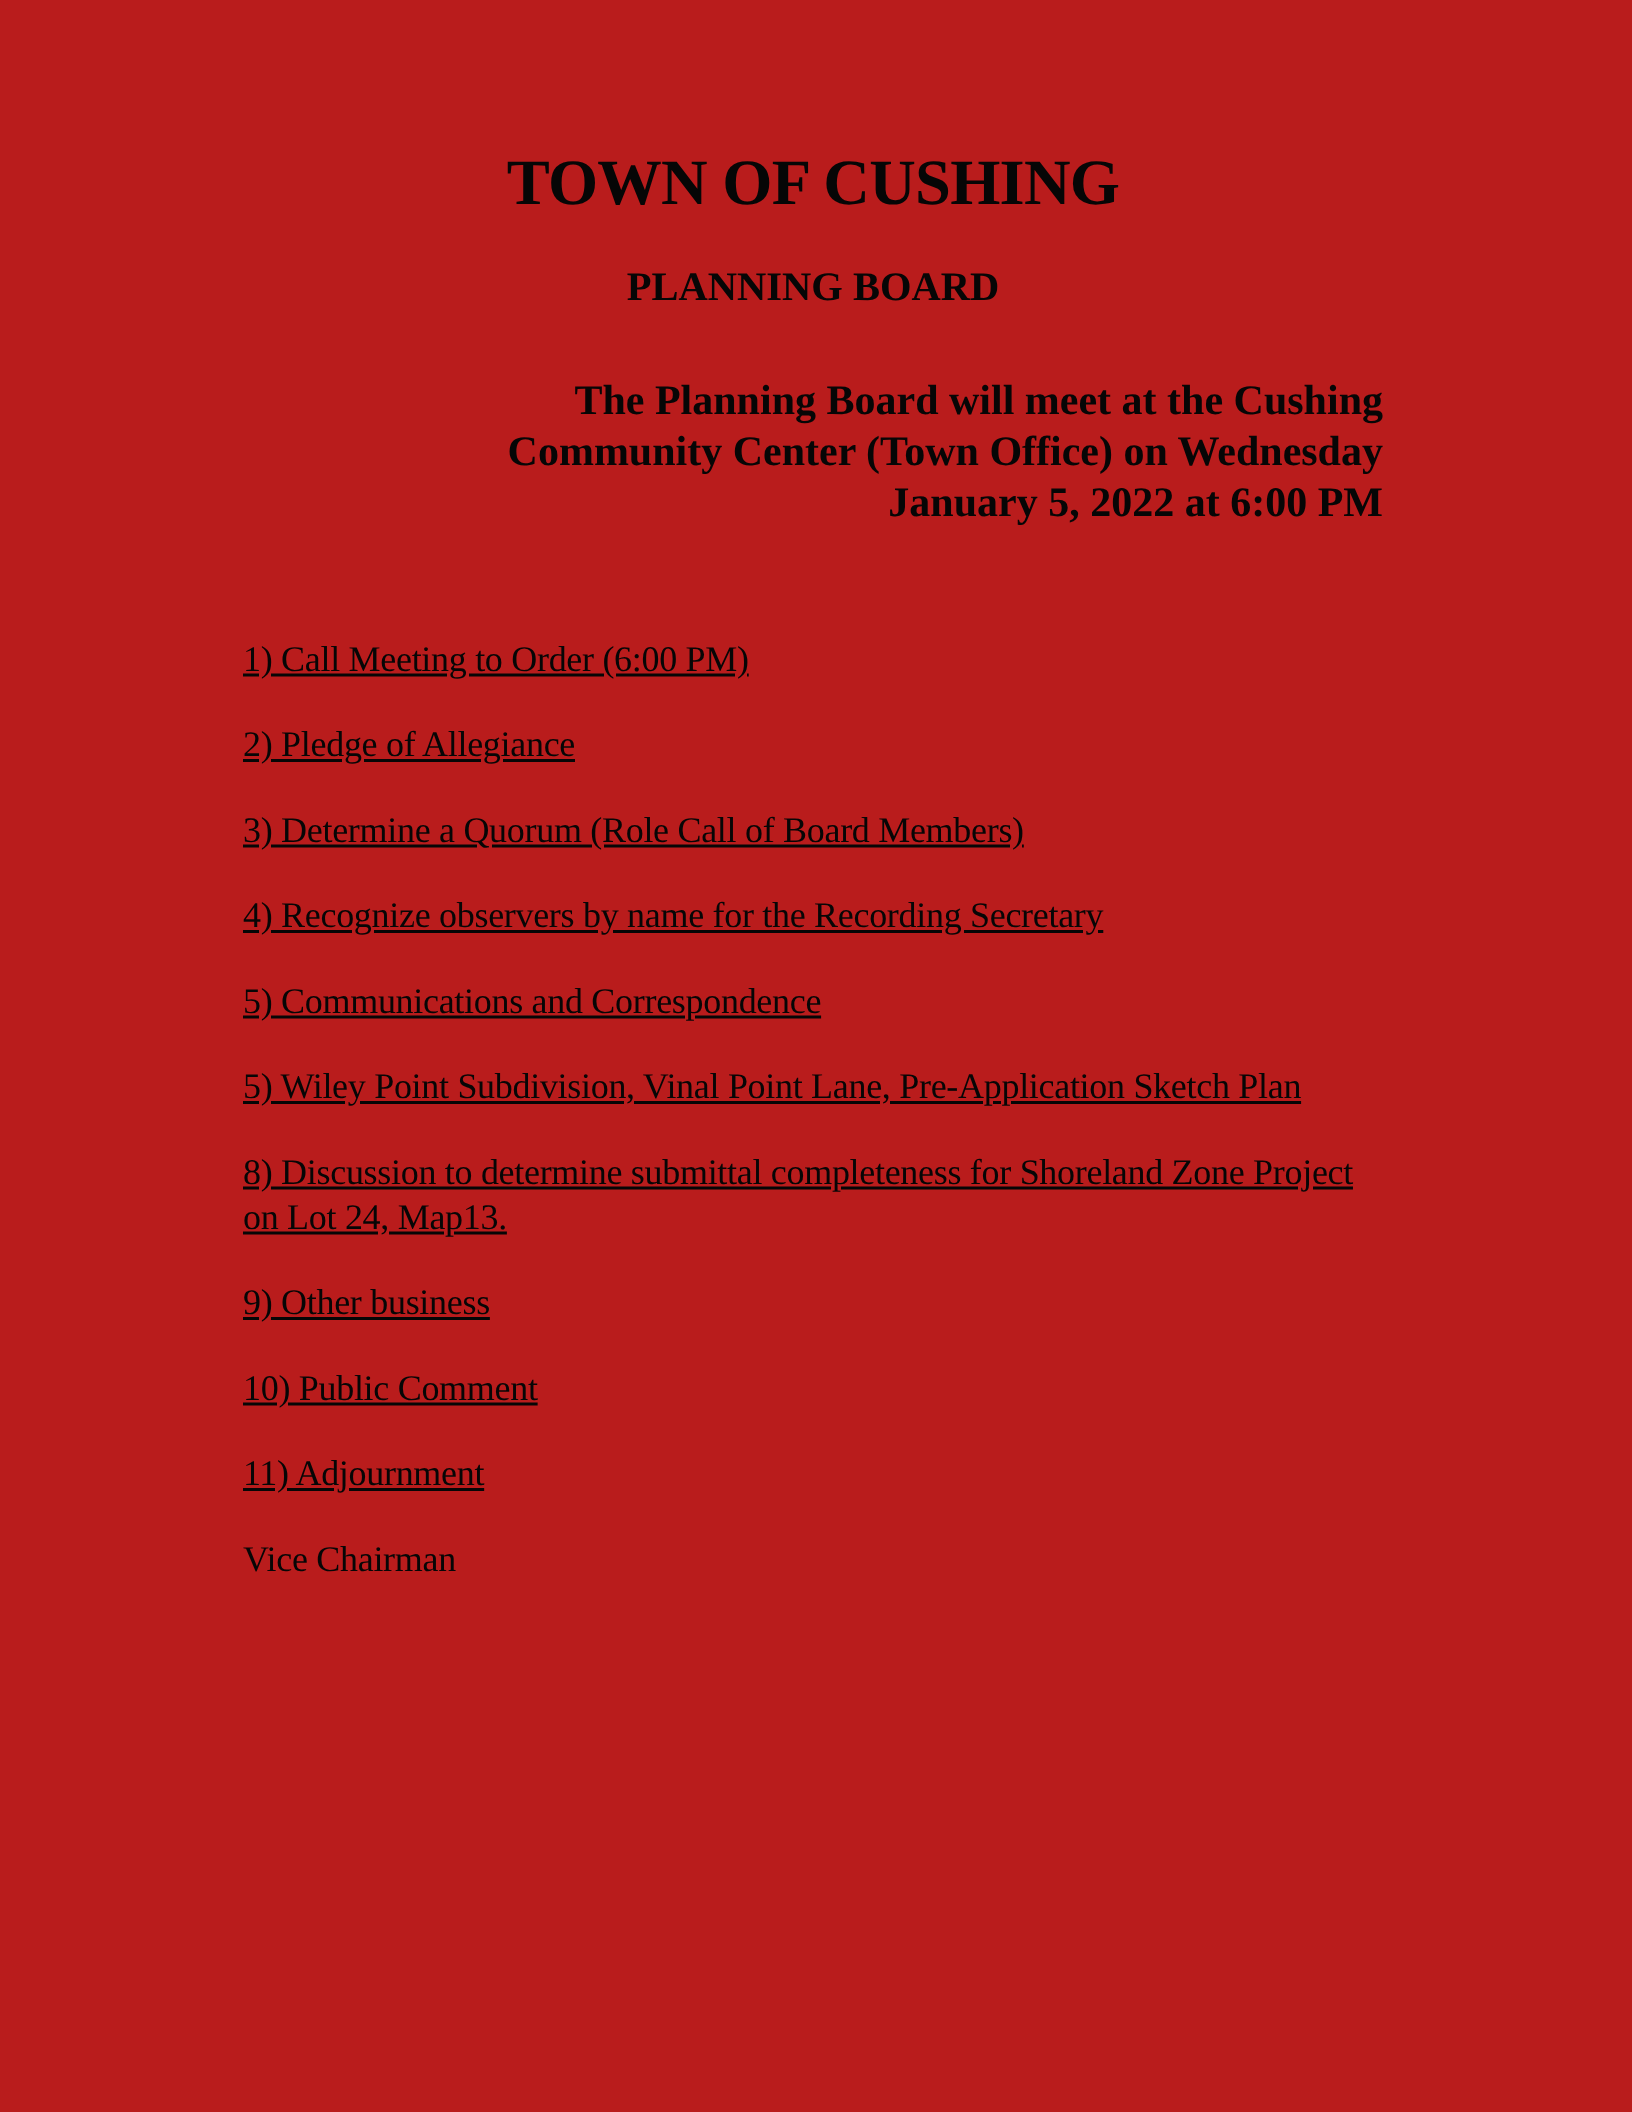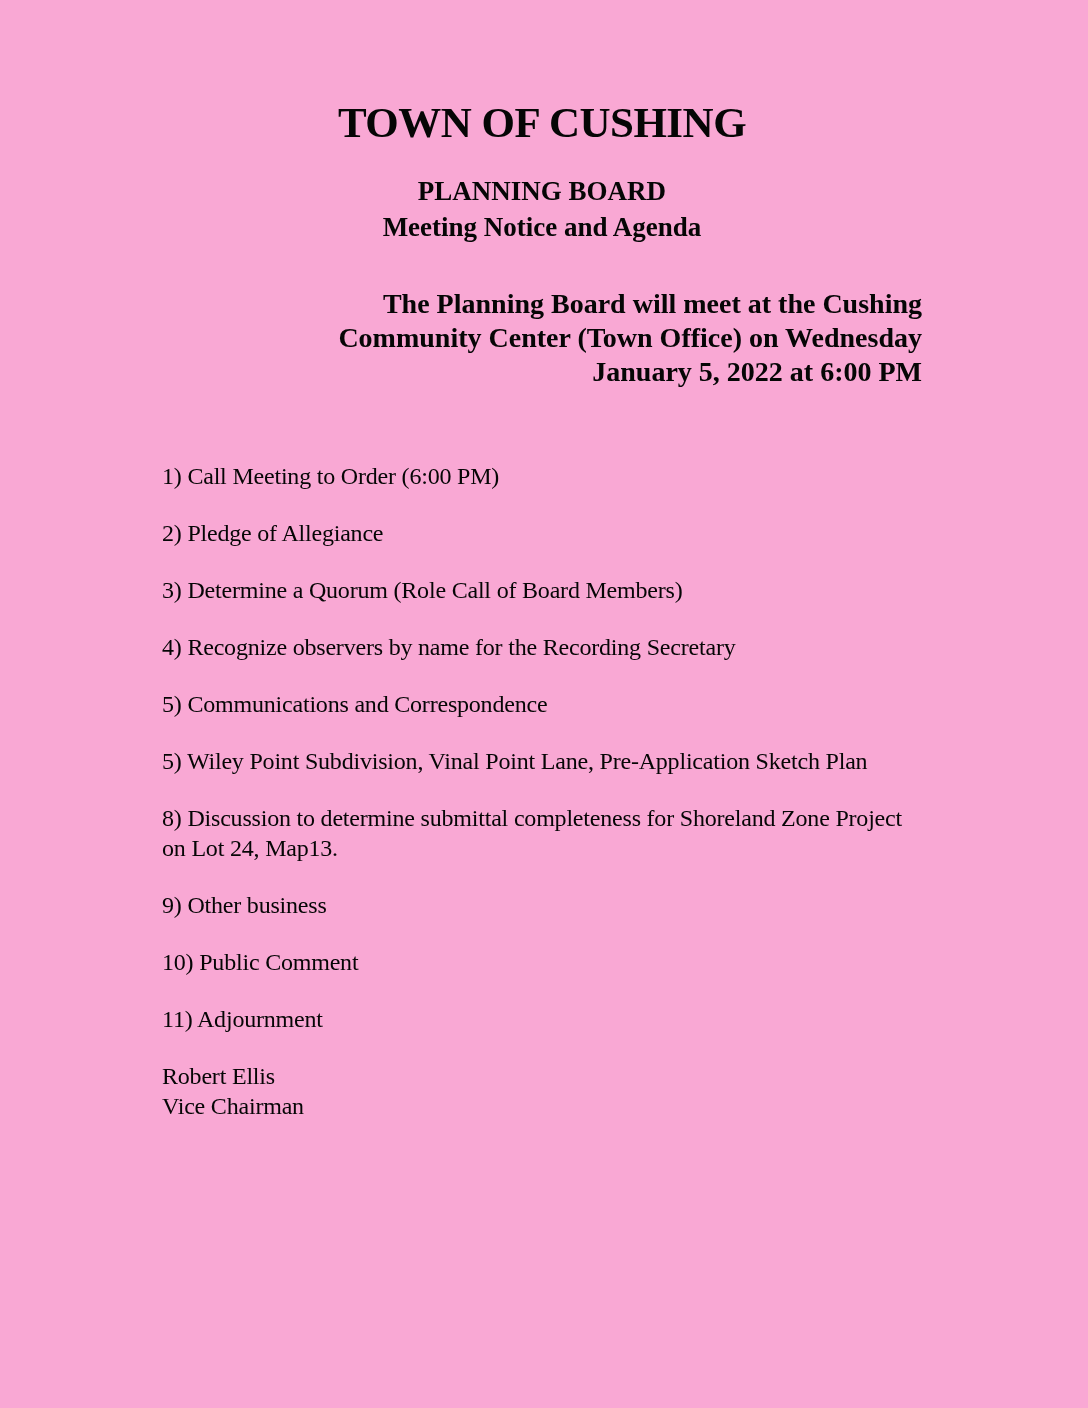--- a/index.html
+++ b/index.html
@@ -12,21 +12,21 @@
   body {
     height: 1408px;
     font-family: "Liberation Serif", "DejaVu Serif", serif;
     color: #060606;
     overflow: hidden;
   }
 
   .page {
     width: 1088px;
     height: 1408px;
-    background: #f9a8d4;
+    background: #b91c1c;
     padding: 98px 166px 0 162px;
   }
 
   .doc-title {
     text-align: center;
     font-size: 43px;
     font-weight: bold;
     letter-spacing: -0.5px;
     margin-bottom: 26px;
   }
@@ -48,38 +48,38 @@
 
   .agenda {
     margin-top: 72px;
     font-size: 24px;
     line-height: 30px;
   }
 
   .agenda-item {
     margin-bottom: 27px;
     letter-spacing: -0.2px;
+    text-decoration: underline;
   }
 
   .closing {
     font-size: 24px;
     line-height: 30px;
     letter-spacing: -0.2px;
   }
 </style>
 </head>
 <body>
 
 <div class="page">
 
   <h1 class="doc-title">TOWN OF CUSHING</h1>
 
   <div class="doc-subtitle">
     <div>PLANNING BOARD</div>
-    <div>Meeting Notice and Agenda</div>
   </div>
 
   <div class="intro">
     <div>The Planning Board will meet at the Cushing</div>
     <div>Community Center (Town Office) on Wednesday</div>
     <div>January 5, 2022 at 6:00 PM</div>
   </div>
 
   <div class="agenda">
     <div class="agenda-item">1) Call Meeting to Order (6:00 PM)</div>
@@ -88,17 +88,16 @@
     <div class="agenda-item">4) Recognize observers by name for the Recording Secretary</div>
     <div class="agenda-item">5) Communications and Correspondence</div>
     <div class="agenda-item">5) Wiley Point Subdivision, Vinal Point Lane, Pre-Application Sketch Plan</div>
     <div class="agenda-item">8) Discussion to determine submittal completeness for Shoreland Zone Project on Lot 24, Map13.</div>
     <div class="agenda-item">9) Other business</div>
     <div class="agenda-item">10) Public Comment</div>
     <div class="agenda-item">11) Adjournment</div>
   </div>
 
   <div class="closing">
-    <div>Robert Ellis</div>
     <div>Vice Chairman</div>
   </div>
 
 </div>
 
 </body></html>

